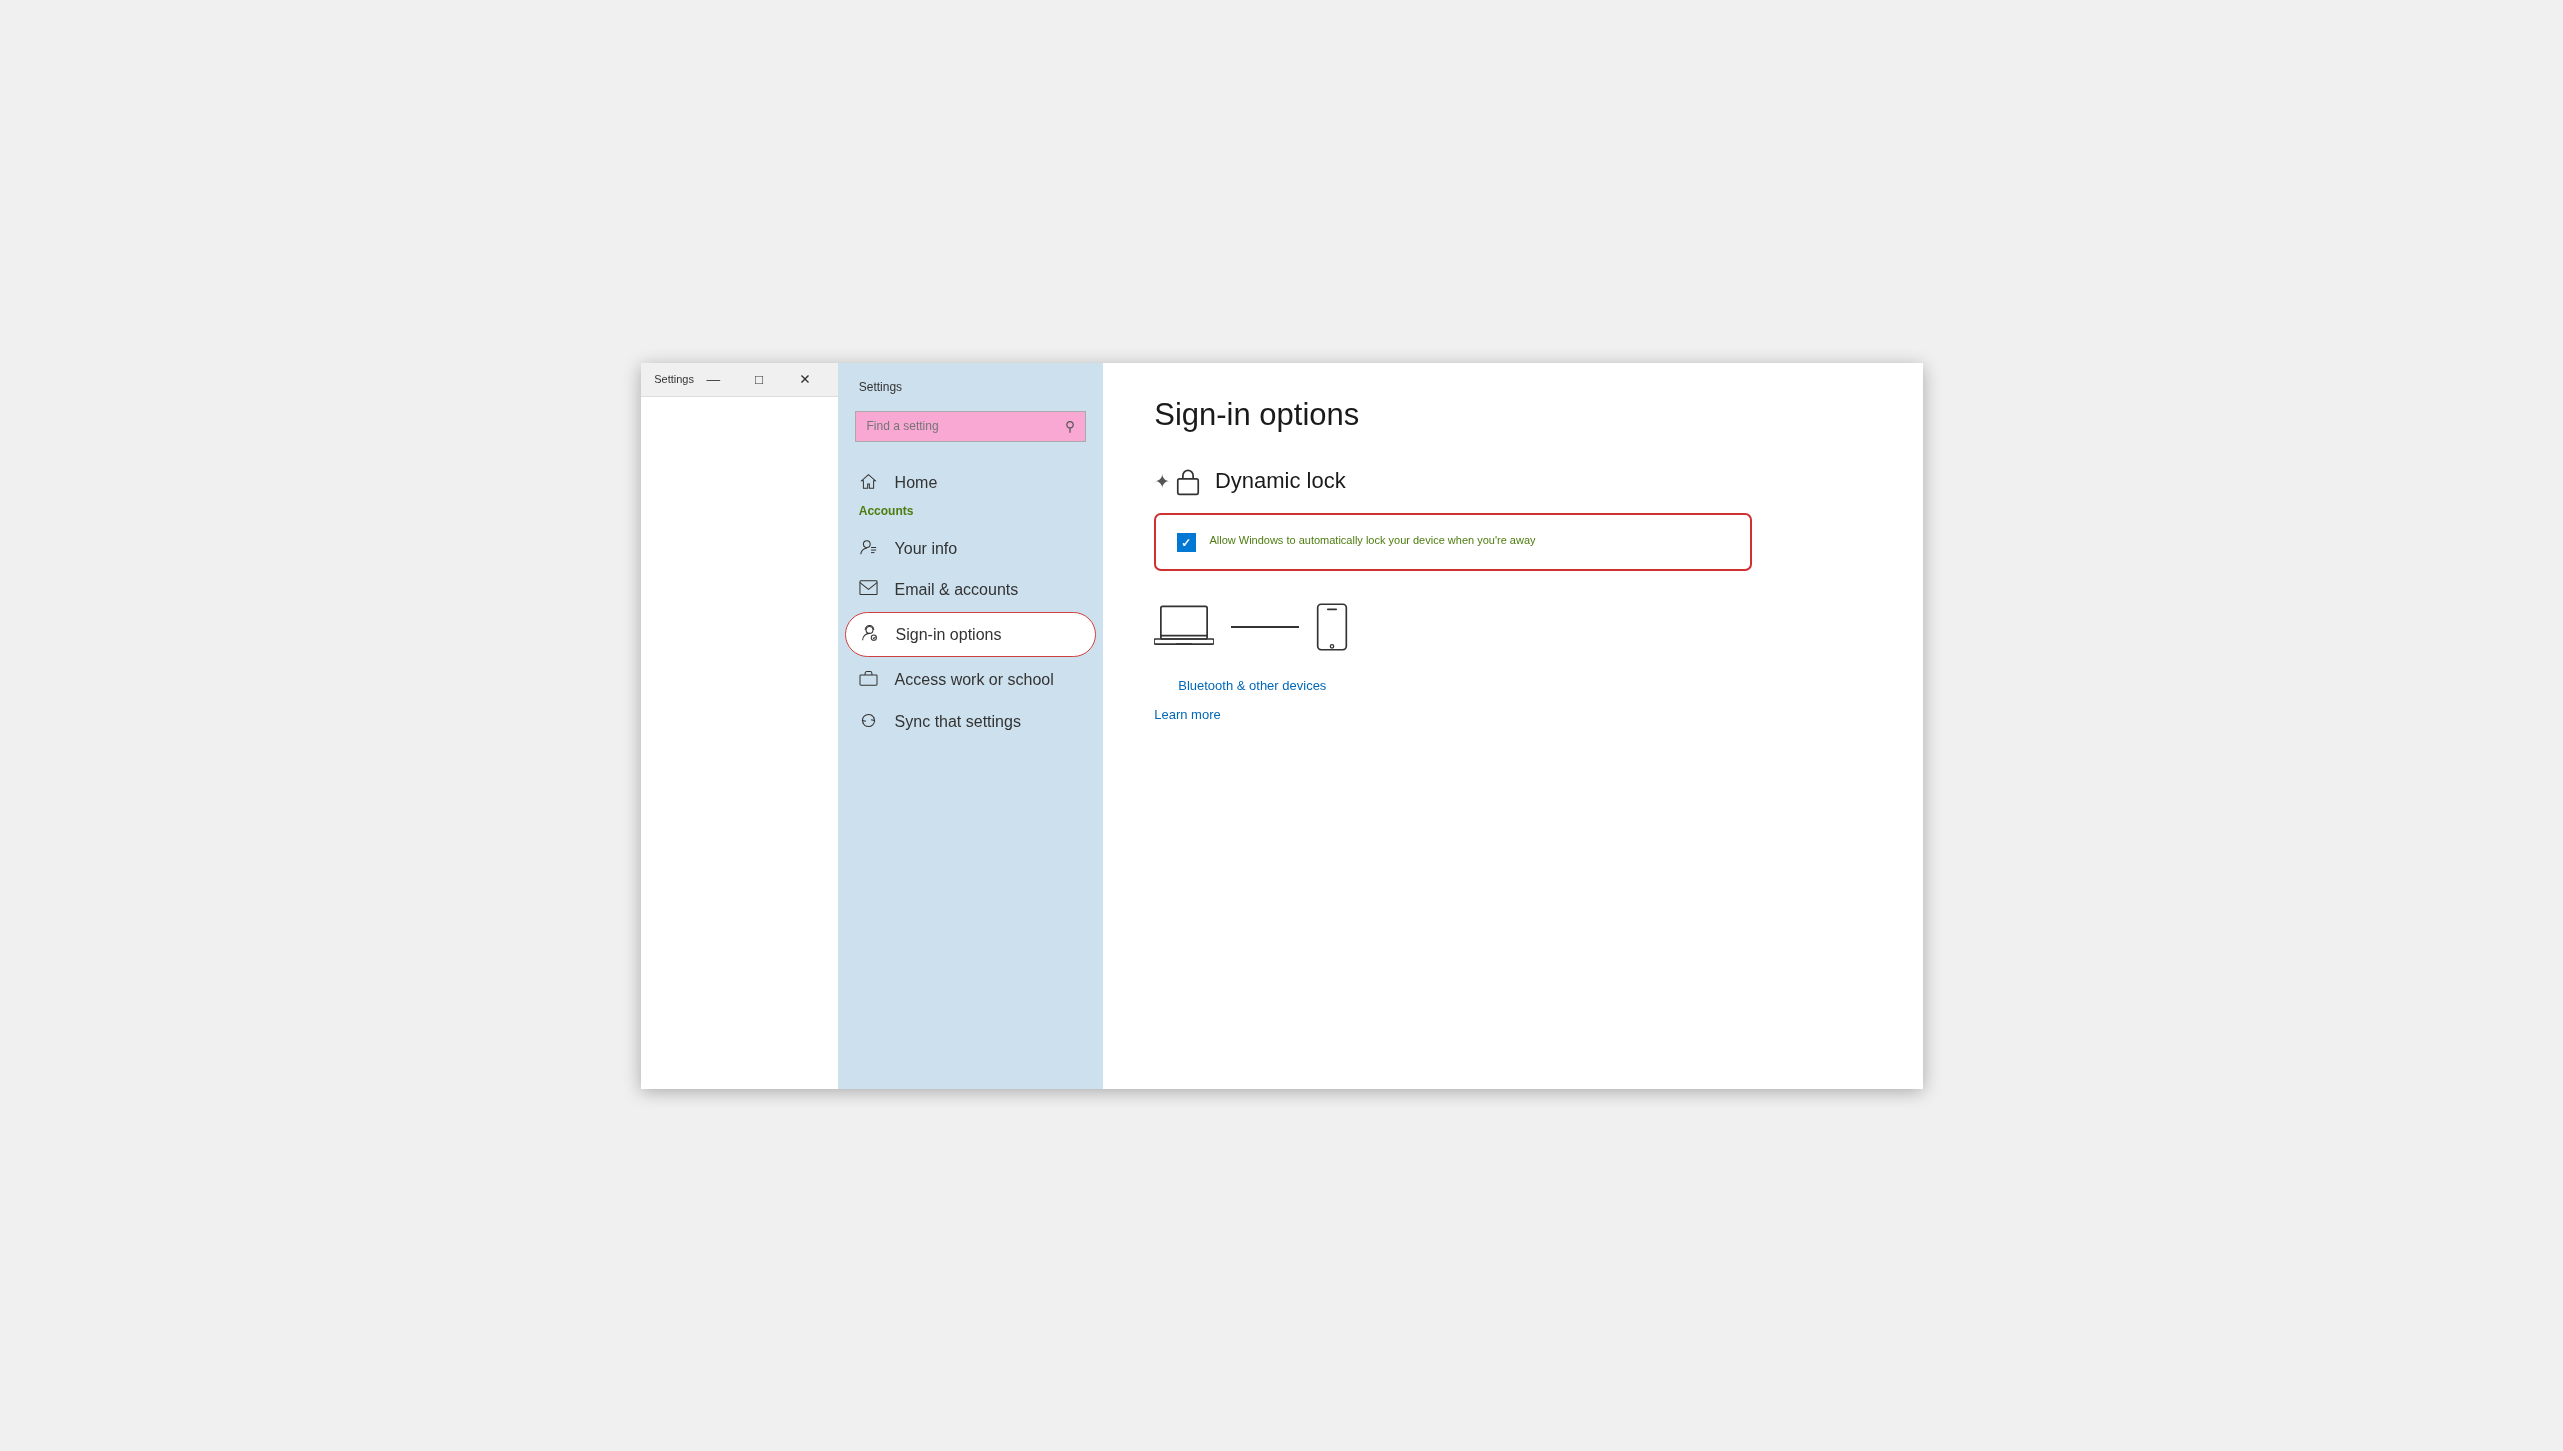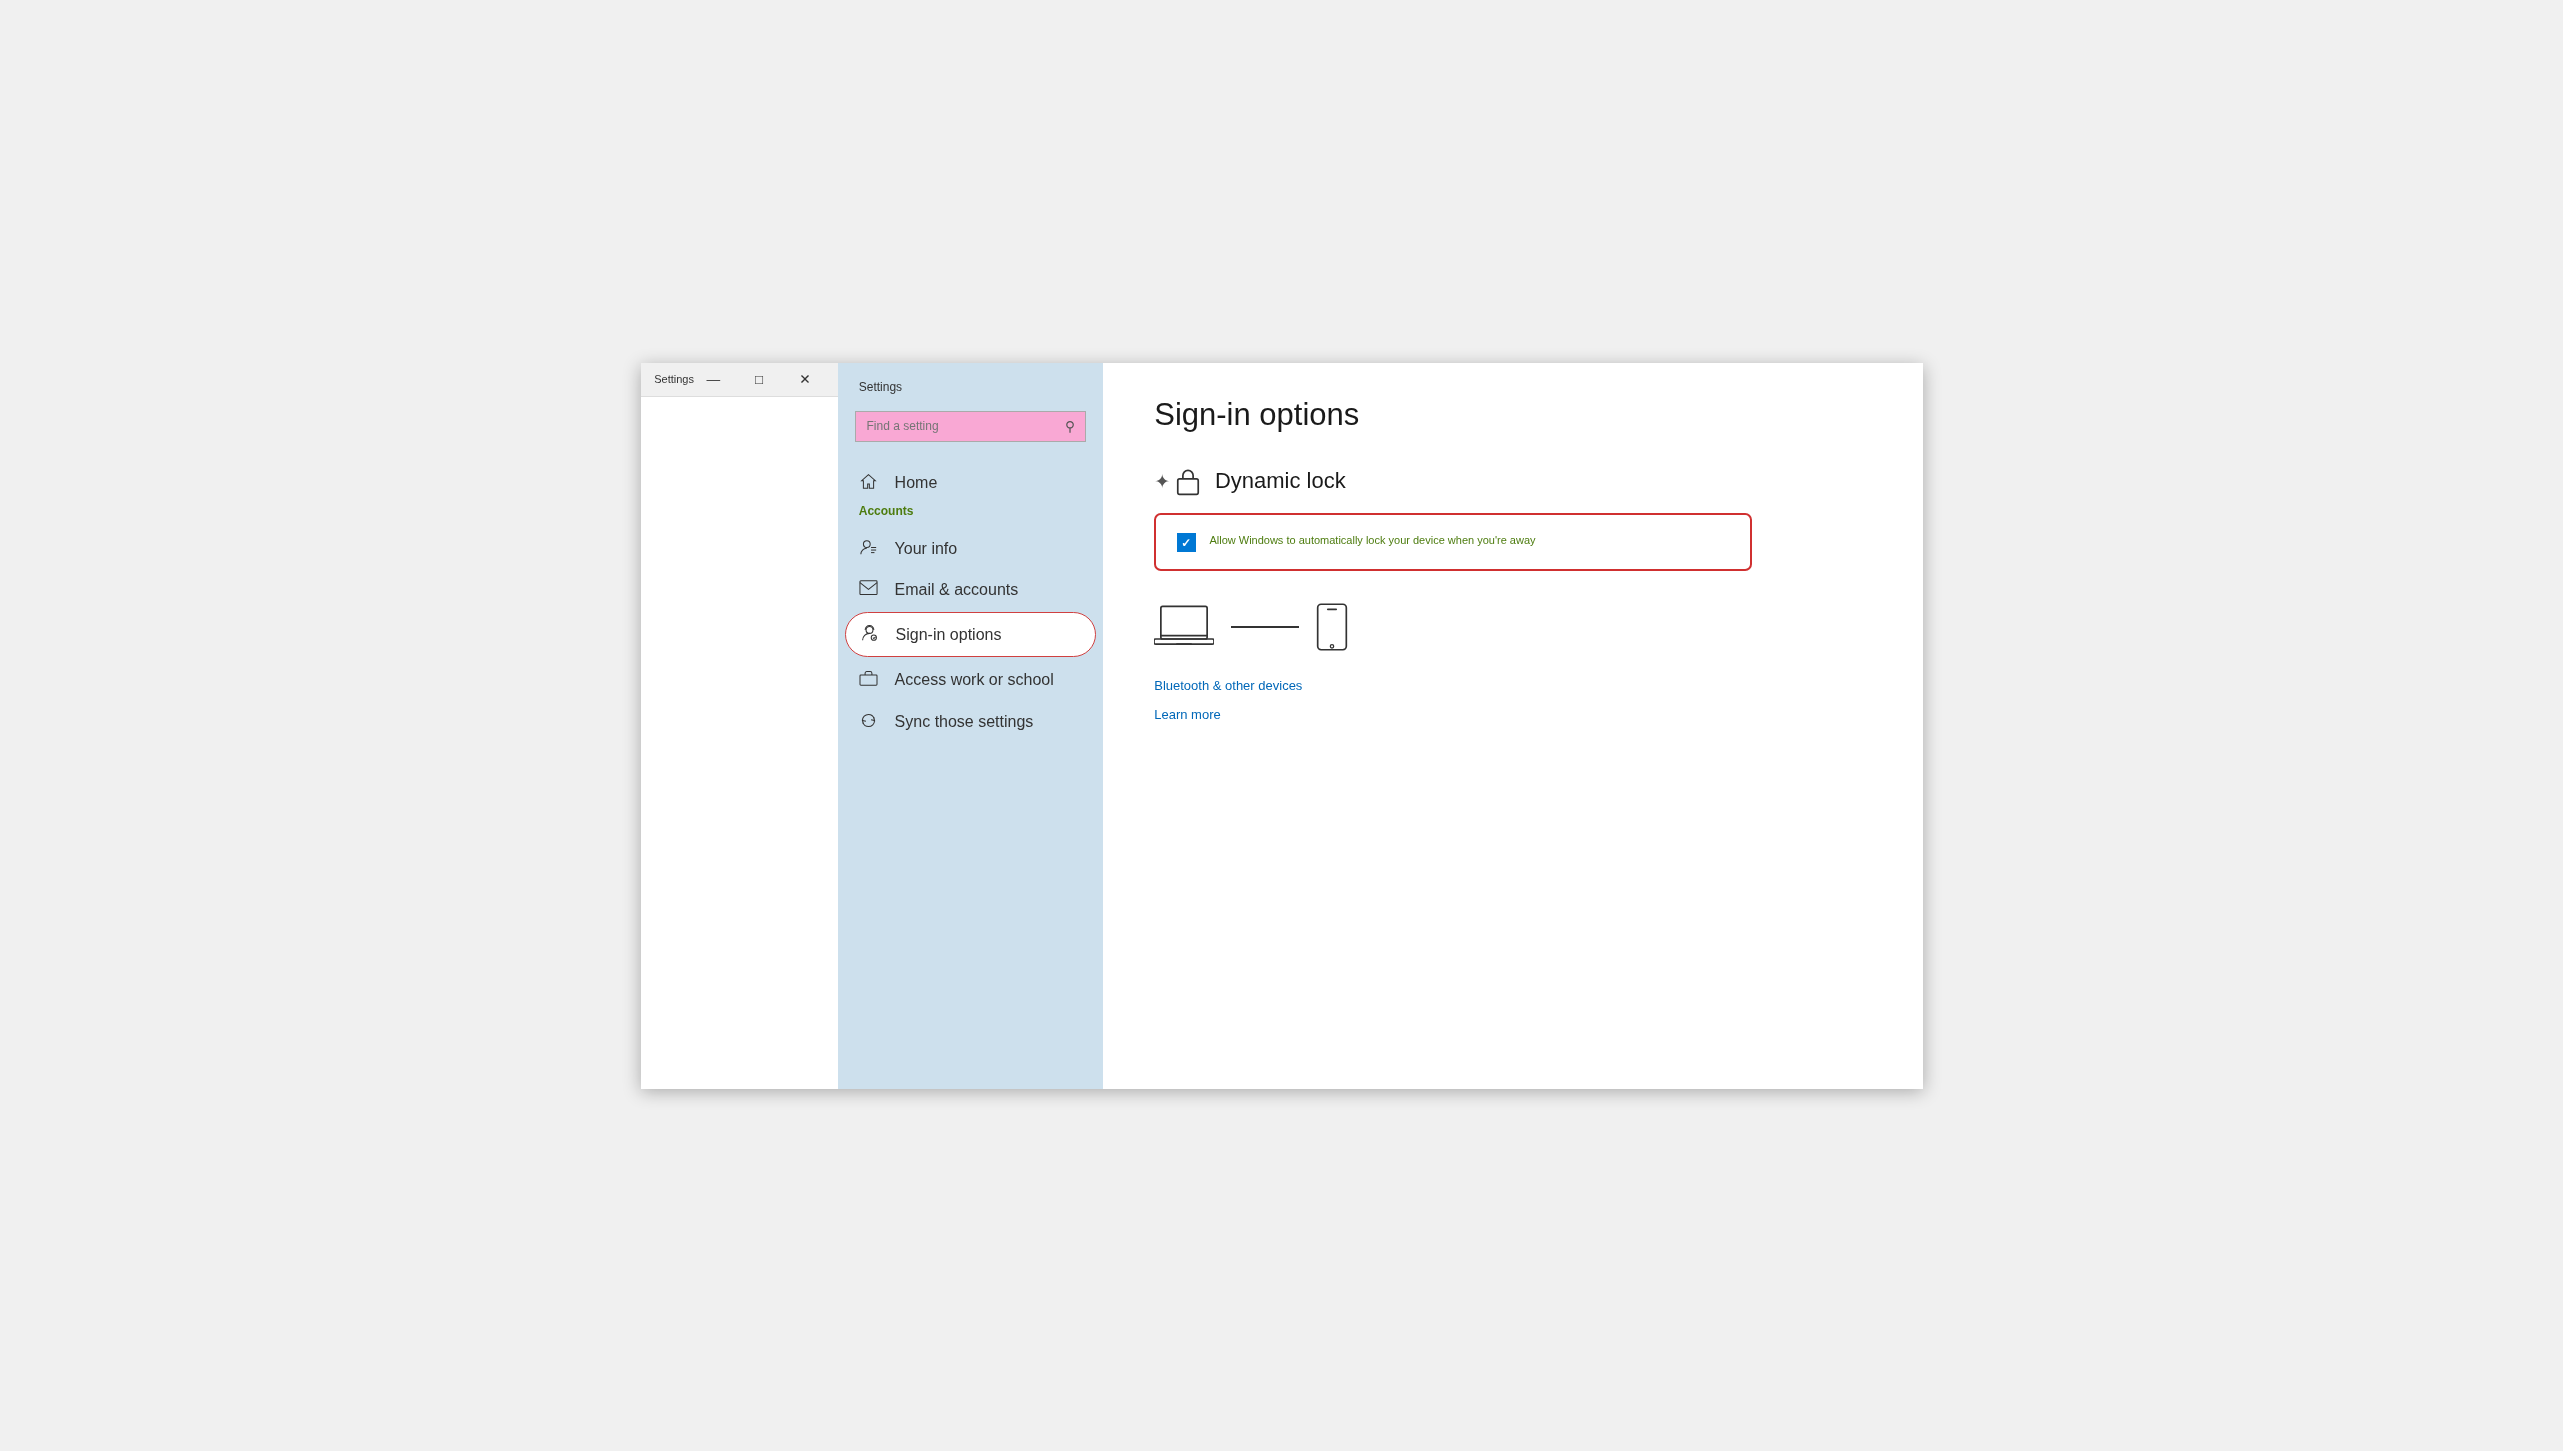--- a/index.html
+++ b/index.html
@@ -242,20 +242,21 @@
       background: #333;
     }
 
     .link-bluetooth {
       font-size: 13px;
       color: #0067b8;
       text-decoration: none;
       display: block;
       margin-bottom: 13.7px;
       cursor: pointer;
+      margin-left: 24px;
     }
 
     .link-learn-more {
       font-size: 13px;
       color: #0067b8;
       text-decoration: none;
       display: block;
       cursor: pointer;
     }
   </style>
@@ -342,21 +343,21 @@
 
       <div class="nav-item">
         <span class="icon">
           <svg width="19" height="19" viewBox="0 0 22 22" fill="none" xmlns="http://www.w3.org/2000/svg">
             <path d="M4 11a7 7 0 017-7 7 7 0 016.5 4.5" stroke="#333" stroke-width="1.2" fill="none"></path>
             <path d="M18 11a7 7 0 01-7 7 7 7 0 01-6.5-4.5" stroke="#333" stroke-width="1.2" fill="none"></path>
             <polyline points="17,7 18,11 14,10" stroke="#333" stroke-width="1.2" fill="none"></polyline>
             <polyline points="5,15 4,11 8,12" stroke="#333" stroke-width="1.2" fill="none"></polyline>
           </svg>
         </span>
-        <span class="label">Sync those settings</span>
+        <span class="label">Sync that settings</span>
       </div>
     </div>
 
     <div class="main-content">
       <h1 class="page-title">Sign-in options</h1>
 
       <div class="section-header">
         <div class="dynamic-lock-icon">
           <span style="font-size:19px; color:#555; margin-right:1.7px;">✦</span>
           <svg width="26" height="29" viewBox="0 0 30 34" fill="none" xmlns="http://www.w3.org/2000/svg">

